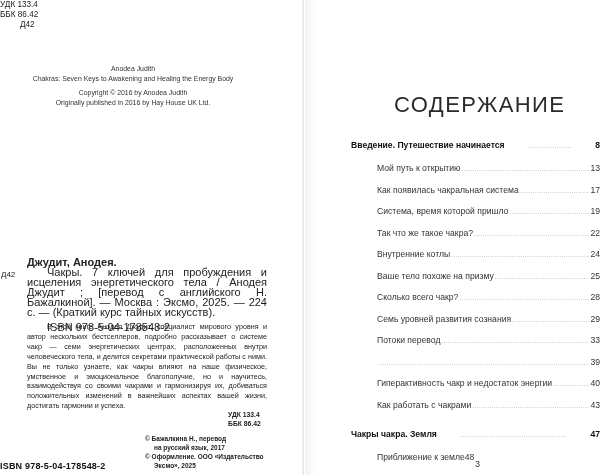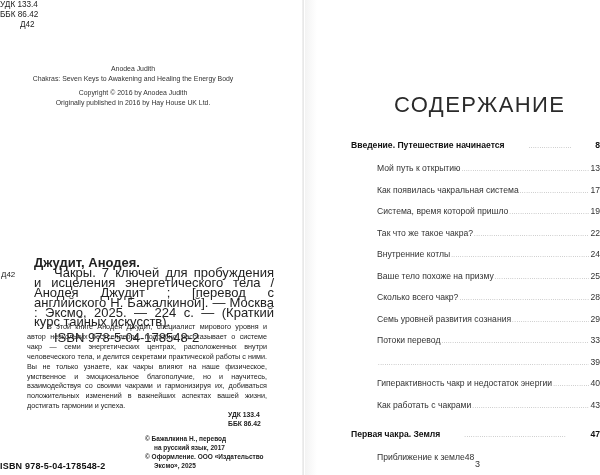--- a/index.html
+++ b/index.html
@@ -22,21 +22,21 @@
   }
 
   
   .codes { position: absolute; left: 0; top: 0; font-size: 8.2px; line-height: 10px; color: #222; }
   .codes .d42 { padding-left: 20px; }
   .orig { position: absolute; left: 0; width: 266px; text-align: center; font-size: 6.9px; color: #333; line-height: 9.5px; }
   .orig.top { top: 64px; }
   .orig.copy { top: 88px; }
 
   .d42-side { position: absolute; left: 1px; top: 270px; font-size: 8px; color: #222; }
-  .biblio { position: absolute; left: 34px; top: 258px; width: 240px; font-size: 13px; line-height: 9.9px; color: #222; text-align: justify; }
+  .biblio { position: absolute; left: 27px; top: 258px; width: 240px; font-size: 11px; line-height: 9.9px; color: #222; text-align: justify; }
   .biblio .author { font-weight: bold; }
   .biblio .indent { text-indent: 20px; }
   .biblio .isbn-inline { margin-top: 6px; padding-left: 20px; }
   .abstract { position: absolute; left: 27px; top: 322px; width: 240px; font-size: 7.2px; line-height: 9.9px; color: #222; text-align: justify; text-indent: 20px; }
   .codes-bottom { position: absolute; left: 228px; top: 410px; font-size: 6.8px; line-height: 9px; font-weight: bold; color: #222; }
   .isbn-big { position: absolute; left: 0; top: 461px; font-size: 9px; font-weight: bold; color: #111; letter-spacing: 0.2px; }
   .copyrights { position: absolute; left: 145px; top: 435px; font-size: 6.5px; line-height: 8.9px; font-weight: bold; color: #222; }
   .copyrights .cont { padding-left: 9px; }
 
   
@@ -161,21 +161,21 @@
       <span class="lbl">Гиперактивность чакр и недостаток энергии</span>
       <span class="dots"></span>
       <span class="pg">40</span>
     </div>
   <div class="toc-row sub">
       <span class="lbl">Как работать с чакрами</span>
       <span class="dots"></span>
       <span class="pg">43</span>
     </div>
   <div class="toc-row chapter gap">
-      <span class="lbl">Первая чакра. Земля</span>
+      <span class="lbl">Чакры чакра. Земля</span>
       <span class="dots"></span>
       <span class="pg">47</span>
     </div>
   <div class="toc-row sub">
       <span class="lbl">Приближение к земле</span>
       <span class="pg">48</span>
     </div>
 
 </div>
 

